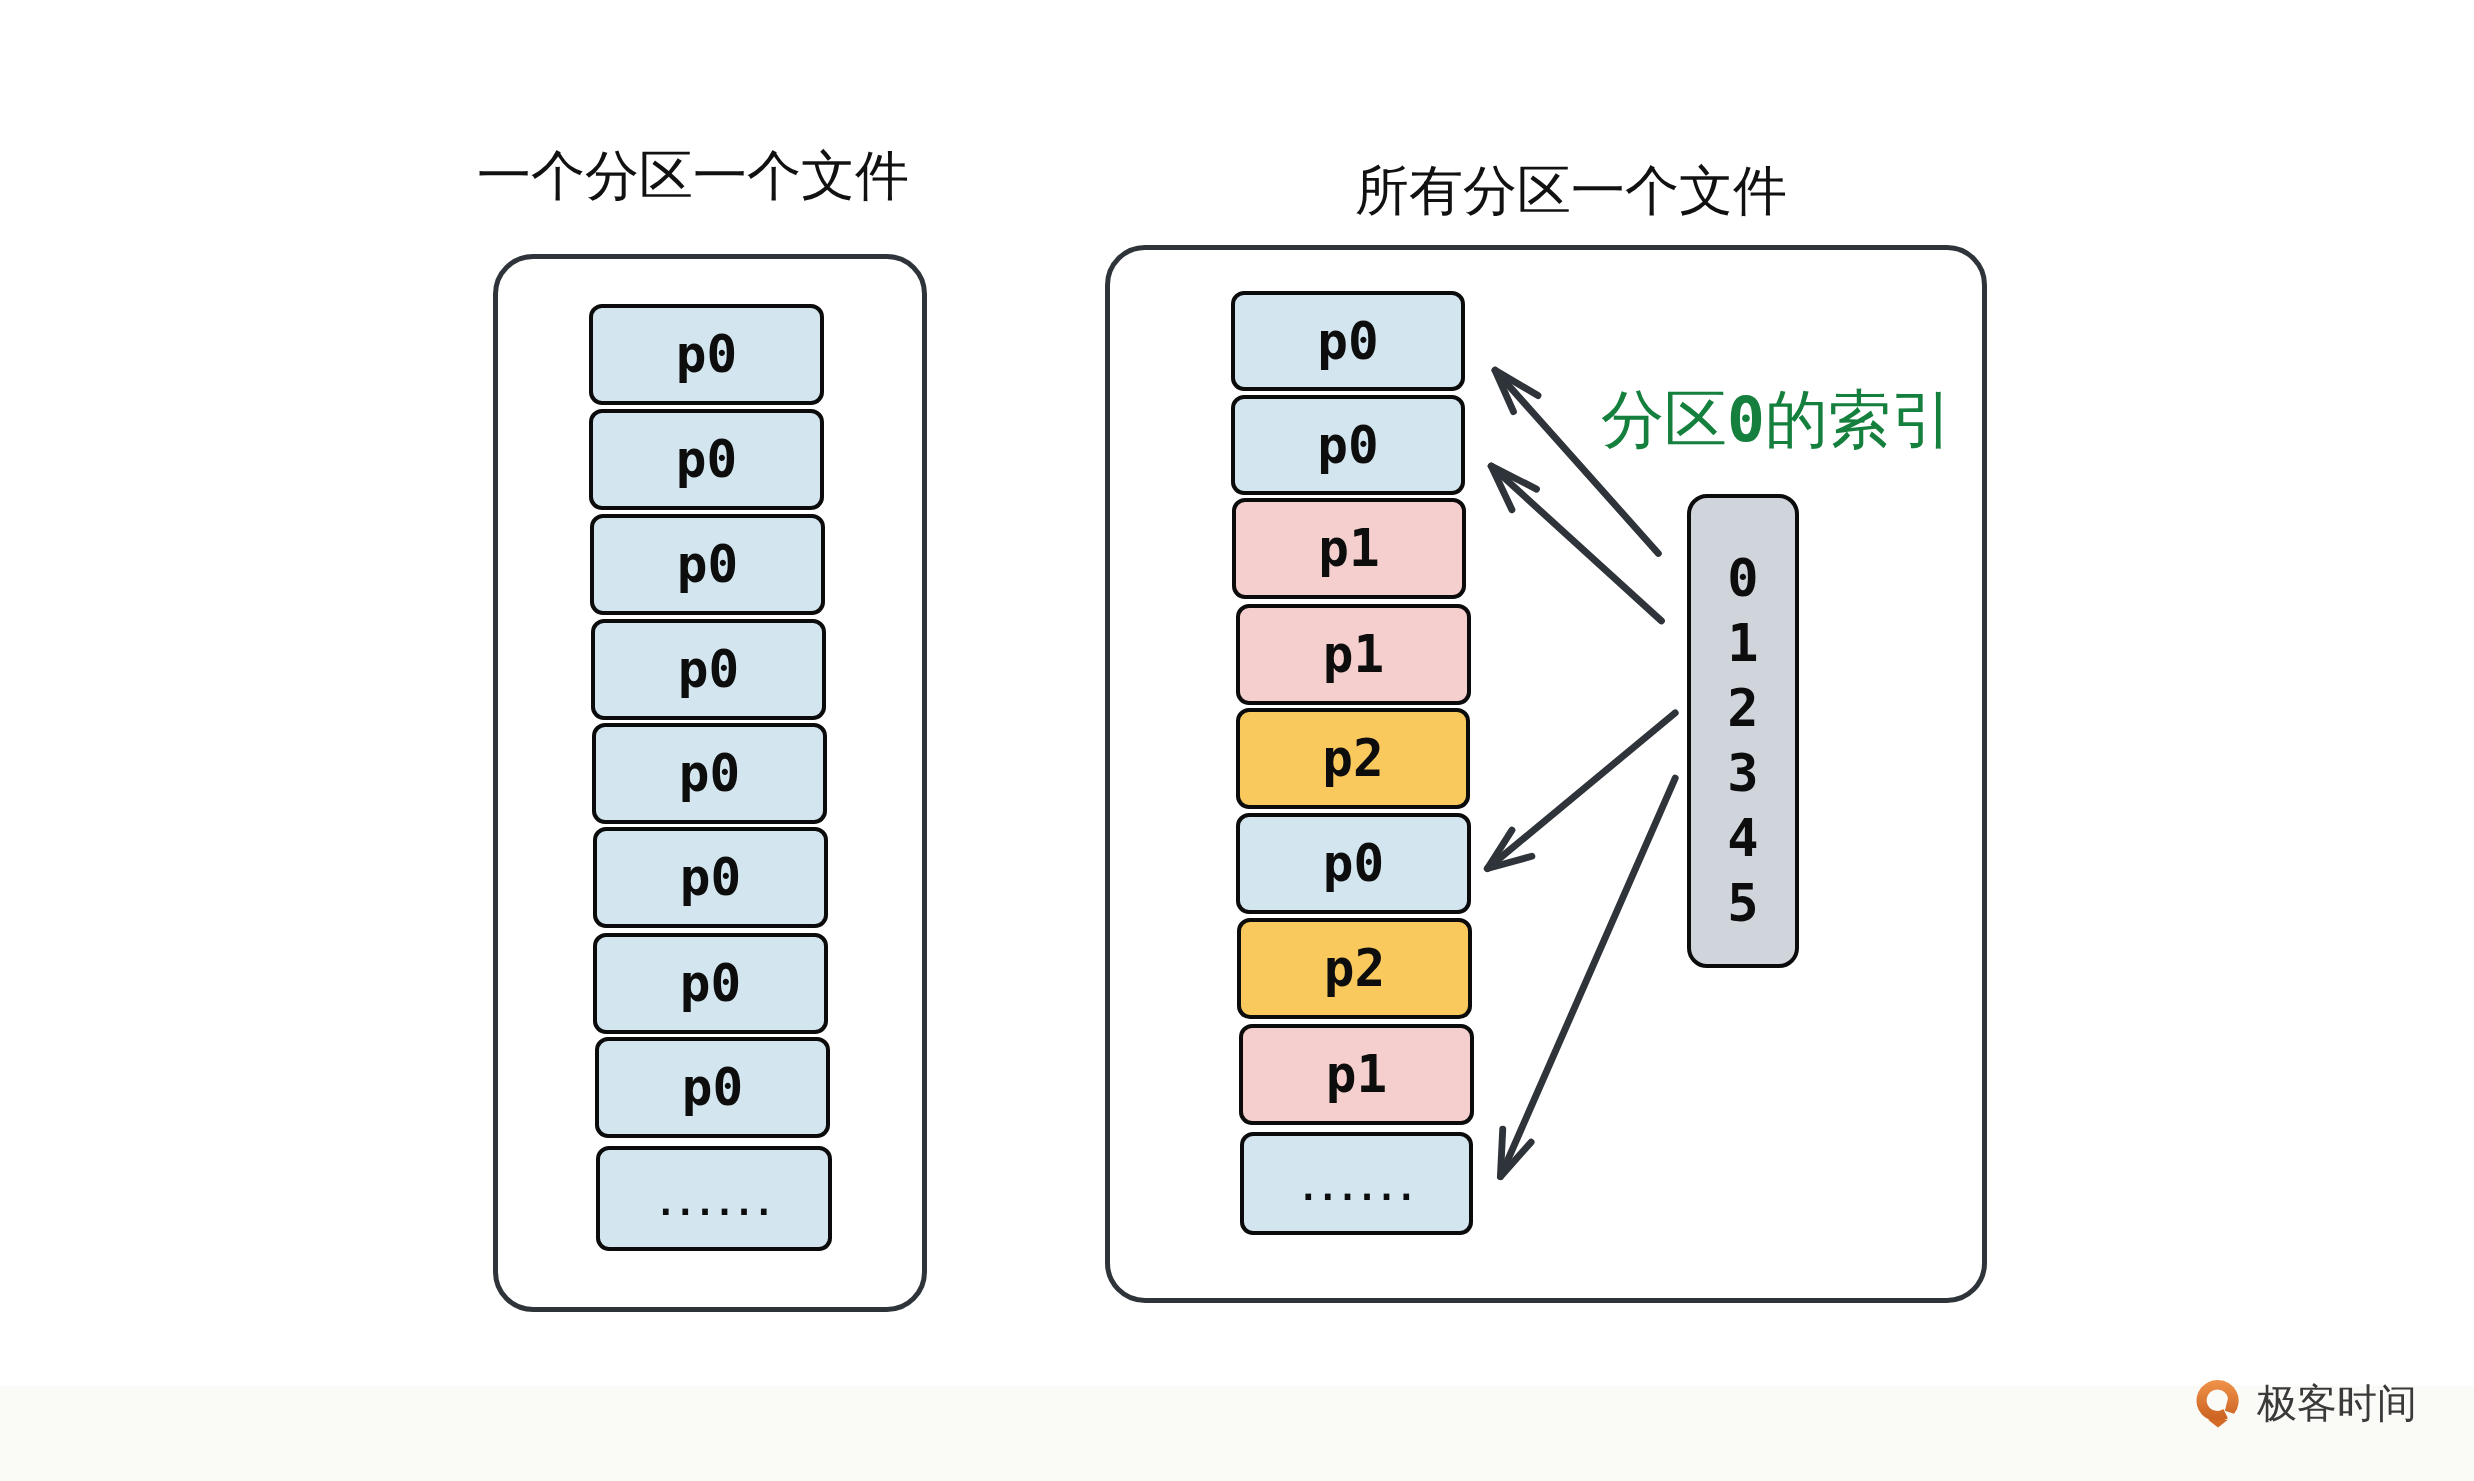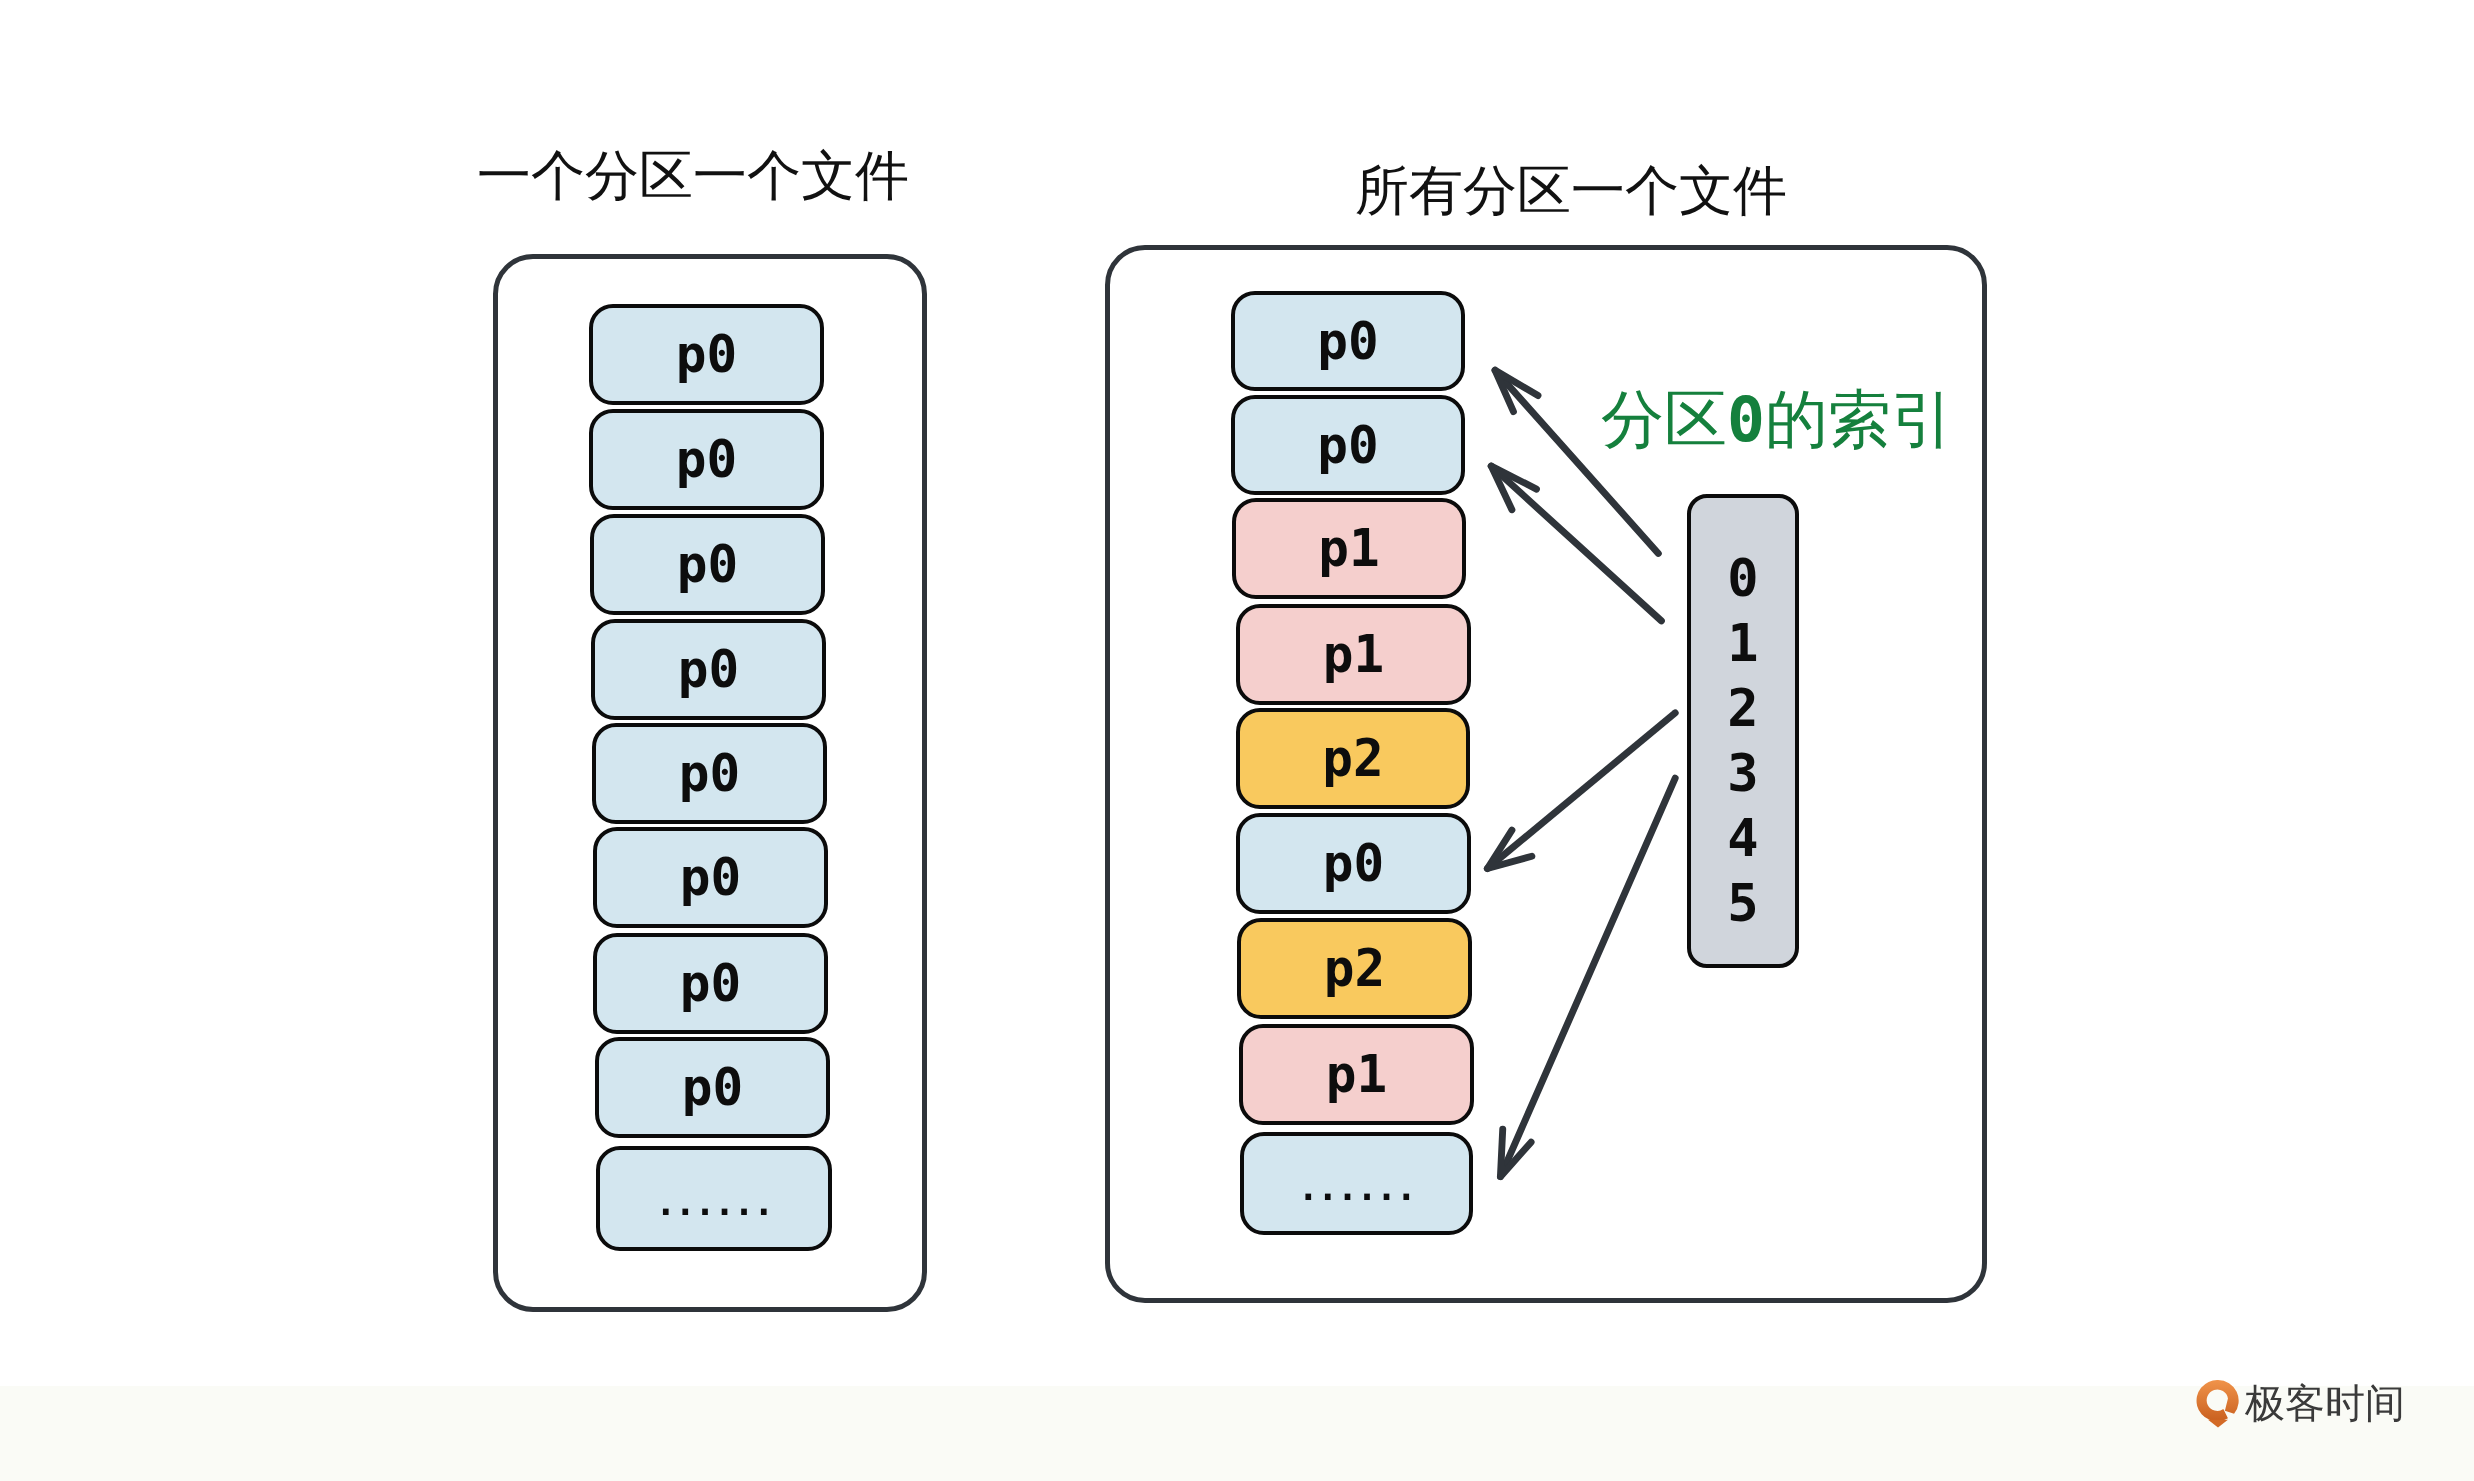--- a/index.html
+++ b/index.html
@@ -17,21 +17,21 @@
 
   .frame {
     position: absolute; box-sizing: border-box;
     border: 5.4px solid #2f343a; border-radius: 40px; background: #ffffff;
   }
   #frame-left { left: 493px; top: 254px; width: 434px; height: 1058px; }
   #frame-right { left: 1105px; top: 245px; width: 882px; height: 1058px; }
 
   .cell {
     position: absolute; box-sizing: border-box;
-    border: 4.6px solid #0b0b0b; border-radius: 24px;
+    border: 4.6px solid #0b0b0b; border-radius: 13px;
     display: flex; align-items: center; justify-content: center;
     font-family: "DejaVu Sans Mono", monospace; font-weight: bold;
     font-size: 51px; color: #0d0d0d; line-height: 1;
   }
   .cell.ellipsis { font-size: 35px; padding-top: 10.7px; letter-spacing: -1.5px; }
 
   #index-box {
     position: absolute; left: 1687px; top: 494px; width: 112px; height: 474px;
     box-sizing: border-box; border: 4.6px solid #0b0b0b; border-radius: 20px;
     background: #d0d5dc;
@@ -51,21 +51,21 @@
   #arrows { position: absolute; left: 0; top: 0; width: 2475px; height: 1481px; pointer-events: none; }
   #arrows path { fill: none; stroke: #2f343a; stroke-width: 9; stroke-linecap: round; stroke-linejoin: round; }
 
   #footer {
     position: absolute; left: 0; top: 1386px; width: 2475px; height: 95px;
     background: #fafbf6;
   }
   #logo { position: absolute; left: 2194px; top: 1377px; display: flex; align-items: center; }
   #logo-icon { width: 48px; height: 52px; }
   #logo-text {
-    margin-left: 3px; font-size: 40px; color: #3a3a3a; line-height: 1;
+    margin-left: 15px; font-size: 40px; color: #3a3a3a; line-height: 1;
     font-family: "DejaVu Sans", sans-serif; white-space: nowrap;
   }
 </style>
 </head>
 <body>
 
 <div id="title-left" class="title">一个分区一个文件</div>
 <div id="title-right" class="title">所有分区一个文件</div>
 
 <div id="frame-left" class="frame"></div>

